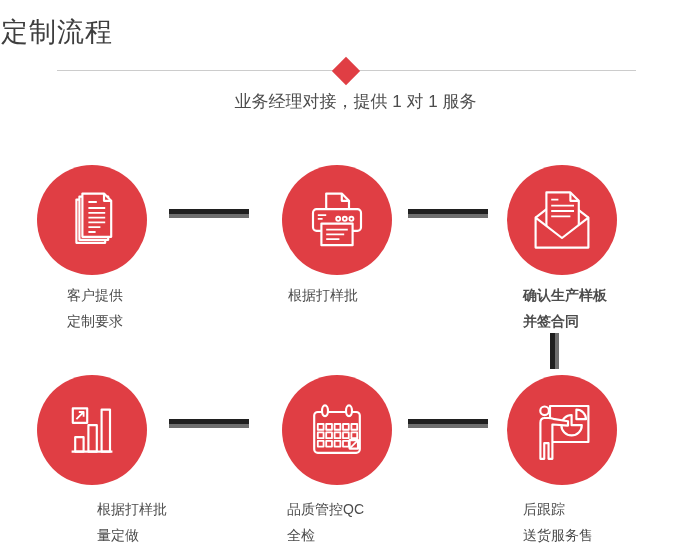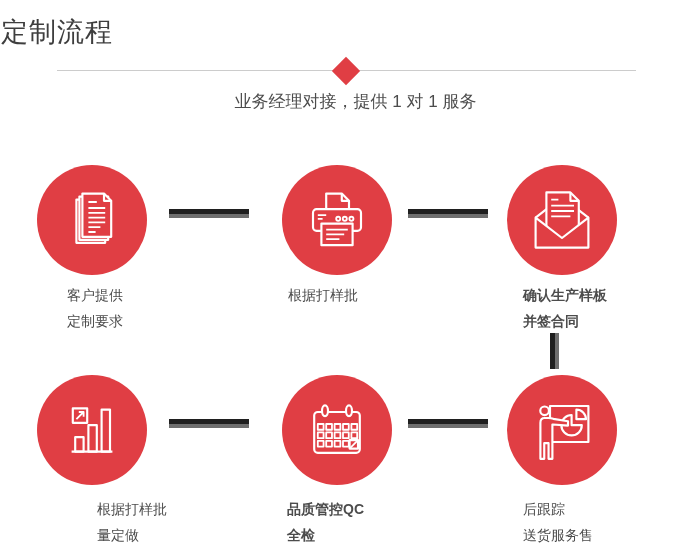--- a/index.html
+++ b/index.html
@@ -30,21 +30,21 @@
     display:flex;align-items:center;justify-content:center;
   }
   .step-circle svg{width:72px;height:72px;}
   .c1{left:37px;top:165px;} .c2{left:282px;top:165px;} .c3{left:507px;top:165px;}
   .c4{left:37px;top:375px;} .c5{left:282px;top:375px;} .c6{left:507px;top:375px;}
   .step-label{
     position:absolute;font-size:14px;line-height:26px;color:var(--body-text,#4c4c4c);
     white-space:nowrap;
   }
   .l1{left:67px;top:282px;} .l2{left:288px;top:282px;} .l3{left:523px;top:282px;font-weight:bold;}
-  .l4{left:52px;top:496px;margin-left:45px;} .l5{left:287px;top:496px;font-weight:bold;} .l6{left:523px;top:496px;}
+  .l4{left:52px;top:496px;margin-left:45px;} .l5{left:287px;top:496px;} .l6{left:523px;top:496px;}
   .connector-h{
     position:absolute;width:80px;height:9px;
     background:linear-gradient(to bottom,var(--connector-dark,#1f1f1f) 0%,var(--connector-dark,#1f1f1f) 58%,var(--connector-gray,#6e6e6e) 58%,var(--connector-gray,#6e6e6e) 100%);
   }
   .h1{left:169px;top:209px;} .h2{left:408px;top:209px;}
   .h3{left:169px;top:419px;} .h4{left:408px;top:419px;}
   .connector-v{
     position:absolute;width:9px;height:36px;left:550px;top:333px;
     background:linear-gradient(to right,var(--connector-dark,#1f1f1f) 0%,var(--connector-dark,#1f1f1f) 55%,var(--connector-gray,#6e6e6e) 55%,var(--connector-gray,#6e6e6e) 100%);
   }

